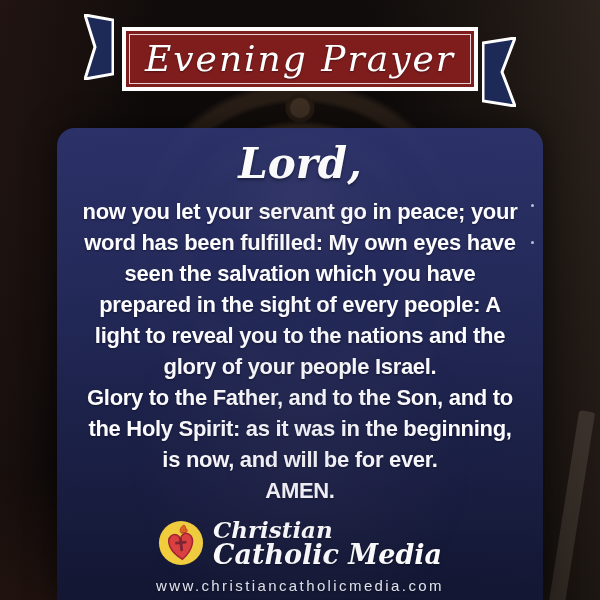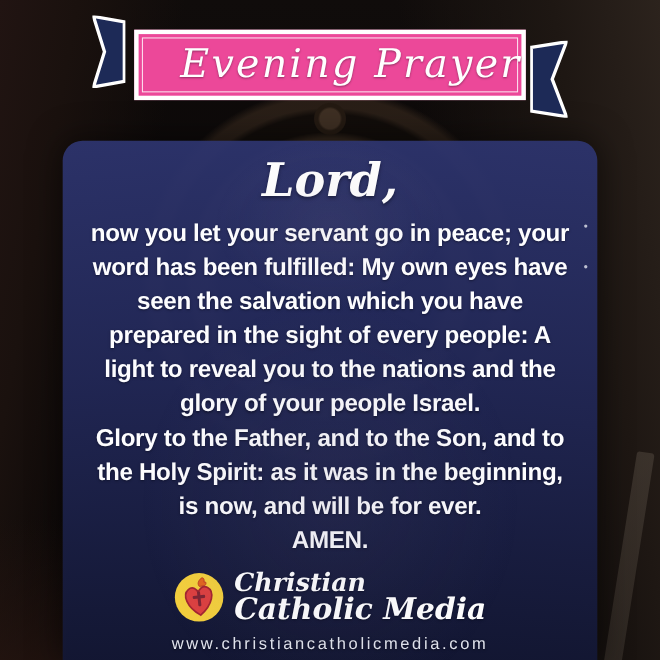--- a/index.html
+++ b/index.html
@@ -36,22 +36,22 @@
     z-index:0;
   }
 
   
   .ribbon-tail{position:absolute;z-index:2;}
   .ribbon-tail.left{left:84px;top:14px;}
   .ribbon-tail.right{left:482px;top:37px;}
 
   .banner{
     position:absolute;left:122px;top:27px;width:348px;height:56px;z-index:3;
-    background:#ec4899;border:4px solid #ffffff;
-    display:flex;align-items:center;justify-content:flex-end;
+    background:#7f1d1d;border:4px solid #ffffff;
+    display:flex;align-items:center;justify-content:center;
   }
   .banner-inner{
     position:absolute;inset:3px;border:1px solid rgba(255,255,255,0.8);
     pointer-events:none;
   }
   .banner-title{
     font-family:"DejaVu Serif", serif;font-style:italic;font-weight:normal;
     color:#ffffff;font-size:36px;letter-spacing:2px;line-height:52px;
     text-shadow:0 1px 2px rgba(0,0,10,0.4);
   }

